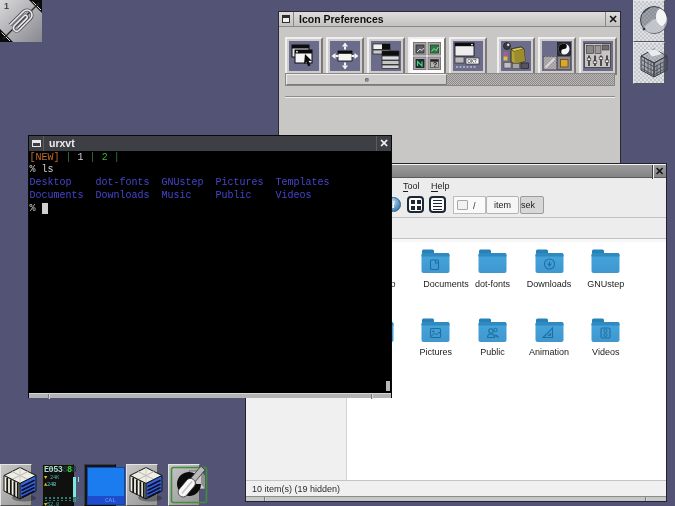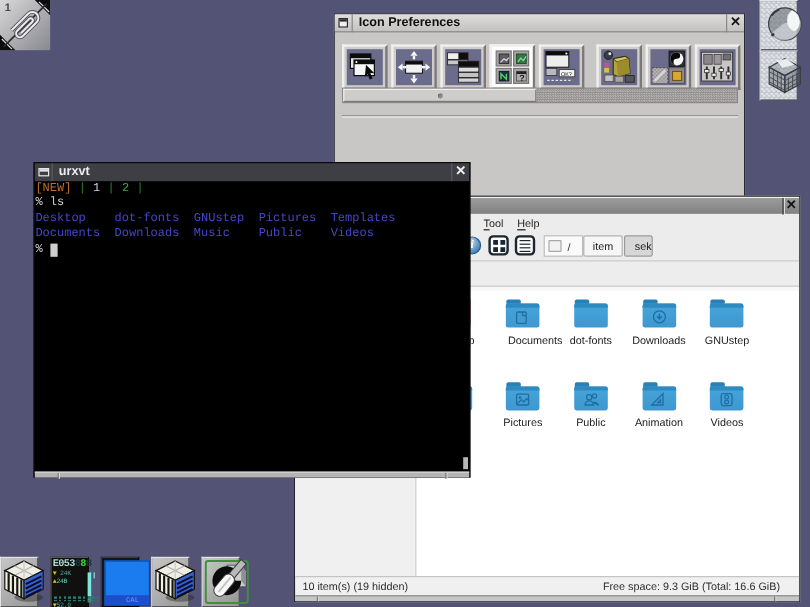--- a/index.html
+++ b/index.html
@@ -250,21 +250,21 @@
       <div style="position:absolute;left:2px;top:10.5px;width:9px;height:1.8px;background:#1c2733"></div>
     </div>
     <div style="position:absolute;left:207px;top:2px;width:33px;height:18px;background:#fafafa;border:1px solid #bcbcbc;">
       <div style="position:absolute;left:3px;top:3px;width:11px;height:10px;border:1px solid #a8a8a8;border-radius:1px;background:#f2f2f2;"></div>
       <span style="position:absolute;left:19px;top:4px;font-size:9px;color:#333;">/</span>
     </div>
     <div style="position:absolute;left:240px;top:2px;width:33px;height:18px;background:#f6f6f6;border:1px solid #b2b2b2;border-radius:2px;">
       <span style="display:block;text-align:center;font-size:9px;color:#1a1a1a;line-height:16px;">item</span>
     </div>
     <div style="position:absolute;left:274px;top:2px;width:24px;height:18px;background:#d7d7d7;border:1px solid #9c9c9c;border-radius:2px;">
-      <span style="display:block;text-align:right;font-size:9px;color:#1a1a1a;line-height:16px;">sek</span>
+      <span style="display:block;text-align:left;font-size:9px;color:#1a1a1a;line-height:16px;">sek</span>
     </div>
   </div>
   <div class="abs" id="fm-tabbar">
     <div id="fm-tab"></div>
     <div style="position:absolute;left:145px;top:20px;width:275px;height:1px;background:#c2c2c2;"></div>
     <div style="position:absolute;left:145px;top:21px;width:275px;height:3px;background:#f7f7f7;"></div>
   </div>
   <div class="abs" id="fm-content">
     <div id="fm-side"></div>
     <svg width="0" height="0" style="position:absolute">
@@ -338,21 +338,20 @@
     <div class="flabel" style="left:273.1px;top:37px;">Downloads</div>
     <div class="flabel" style="left:329.8px;top:37px;">GNUstep</div>
     <div class="flabel" style="left:103px;top:105px;">Music</div>
     <div class="flabel" style="left:159.7px;top:105px;">Pictures</div>
     <div class="flabel" style="left:216.4px;top:105px;">Public</div>
     <div class="flabel" style="left:273.1px;top:105px;">Animation</div>
     <div class="flabel" style="left:329.8px;top:105px;">Videos</div>
   </div>
   <div class="abs" id="fm-status">
     <span style="position:absolute;left:6px;top:3px;">10 item(s) (19 hidden)</span>
-    <span style="position:absolute;right:16px;top:3px;">Free space: 9.3 GiB (Total: 16.6 GiB)</span>
   </div>
   <div class="abs" id="fm-resize">
       <div class="notch" style="left:18px"></div>
       <div class="notch" style="right:20px"></div>
     </div>
 </div>
 
 <div class="abs" id="term">
   <div class="abs" id="term-tb">
     <div id="term-mini">

